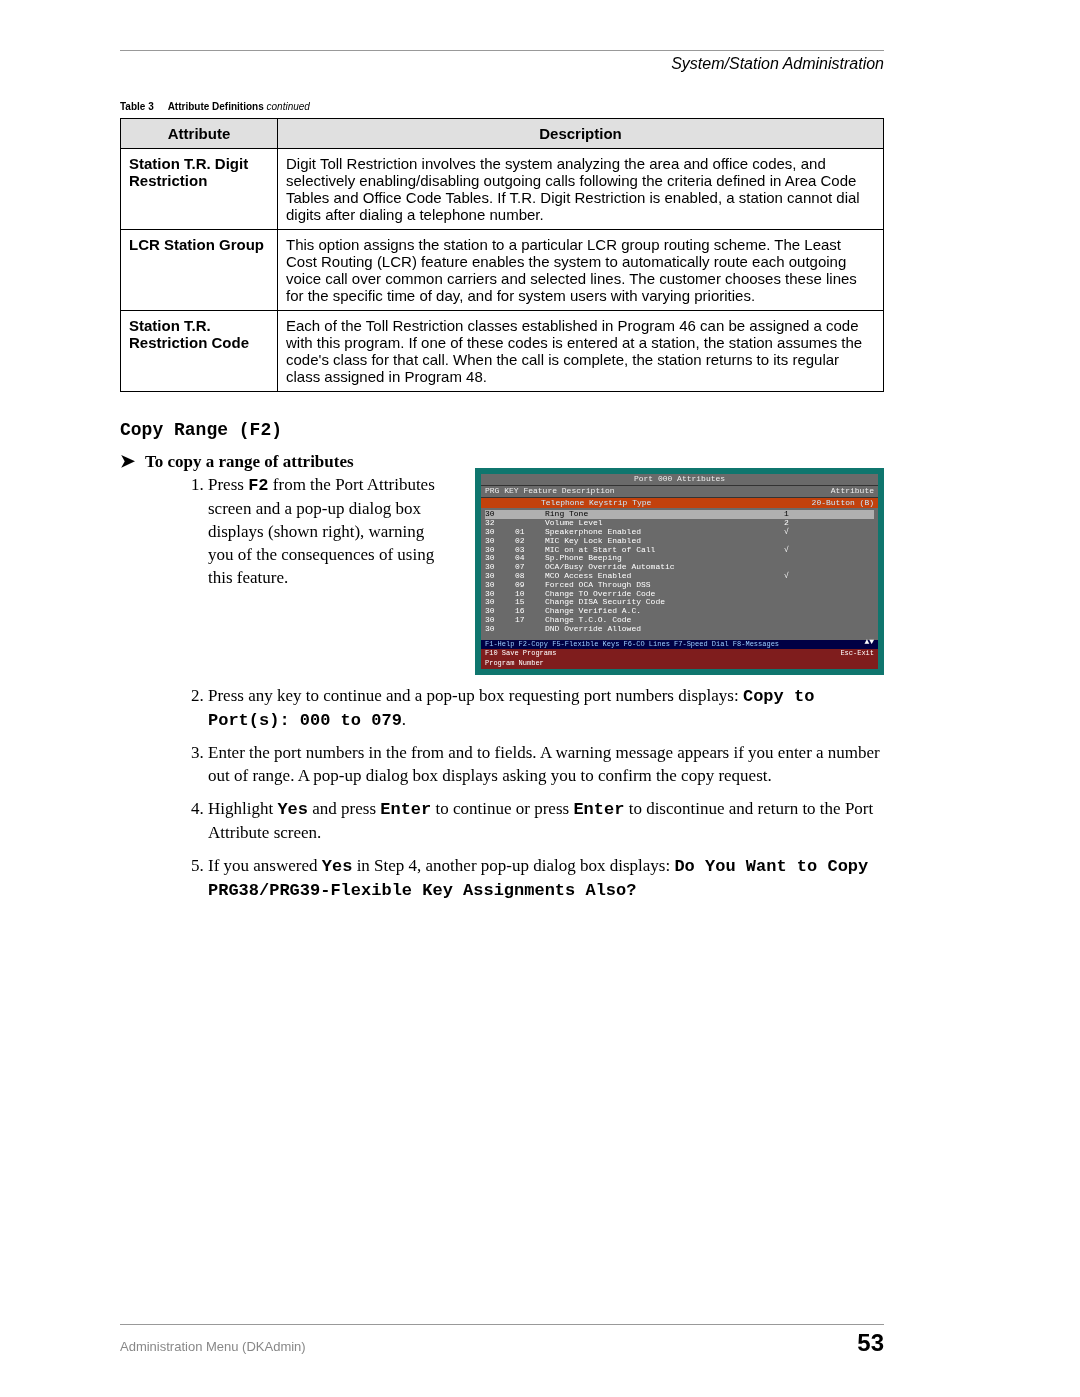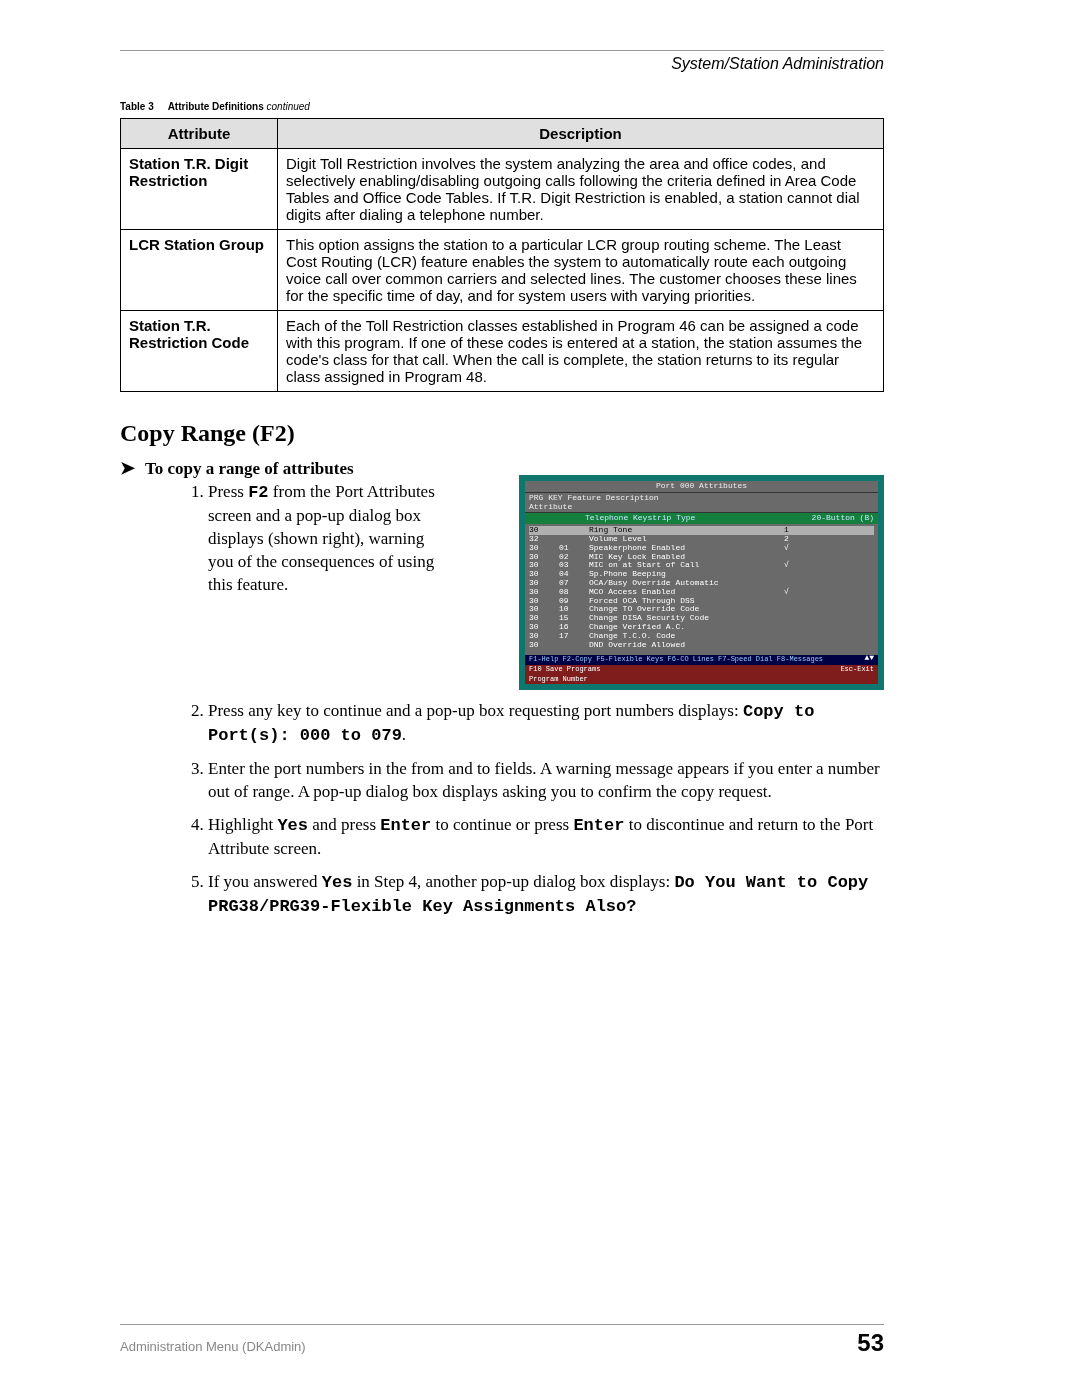--- a/index.html
+++ b/index.html
@@ -46,23 +46,23 @@
     text-align: left;
   }
   table.attr th {
     background: #e0e0e0;
     font-weight: bold;
   }
   table.attr th.col-attr { width: 140px; text-align: center;}
   table.attr th.col-desc { text-align: center;}
   table.attr td.attr-name { font-weight: bold; width:140px; }
   h3.section {
-    font-family: Liberation Serif, serif;
-    font-weight: bold;
-    font-size: 24px;
+    font-family: Liberation Mono, monospace;
+    font-weight: bold;
+    font-size: 18px;
     margin-top: 28px;
     margin-bottom: 10px;
   }
   .proc-title {
     font-weight: bold;
     font-size: 17px;
     margin-bottom: 2px;
   }
   .proc-title .arrow {
     font-size: 18px;
@@ -75,21 +75,21 @@
     margin: 0;
     padding-left: 28px;
     font-size: 17px;
     line-height: 1.35;
   }
   ol.steps li {
     margin-bottom: 10px;
   }
   .step1-row {
     display: flex;
-    gap: 76px;
+    gap: 32px;
     align-items: flex-start;
   }
   .step1-text { flex: 0 0 235px; }
   .mono { font-family: "Courier New", monospace; font-weight: bold; }
   .step-sub {
     margin-top: 6px;
   }
 
   
   .term {
@@ -111,24 +111,23 @@
     font-size:8px;
     border-bottom:1px solid #333;
   }
   .term .t-head {
     background: #6a6a6a;
     color:#eee;
     padding: 1px 4px;
     display:flex;
     justify-content: space-between;
     border-bottom:1px solid #333;
-    flex-direction:column;
   }
   .term .t-sub {
-    background:#15803d;
+    background:#c2410c;
     color:#c8eaff;
     padding:1px 4px;
     display:flex;
     justify-content: space-between;
   }
   .term .t-body {
     background: #6a6a6a;
     padding: 2px 4px 6px 4px;
     min-height: 100px;
   }

